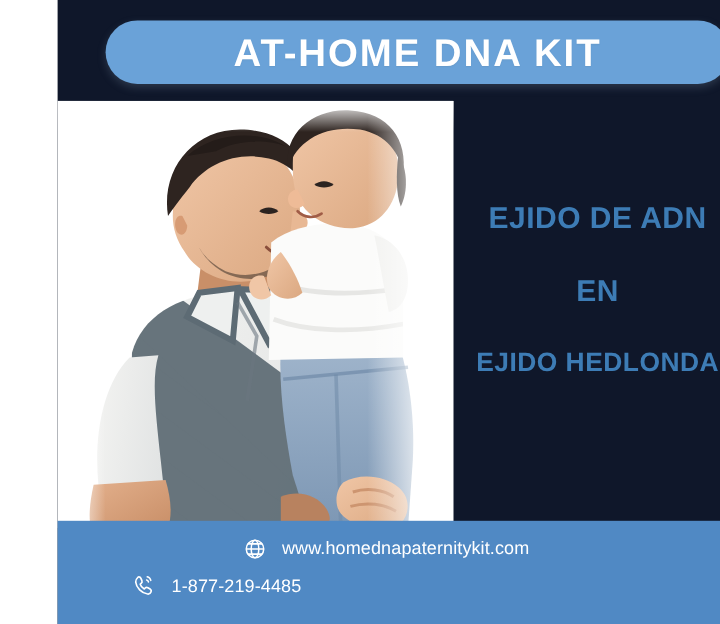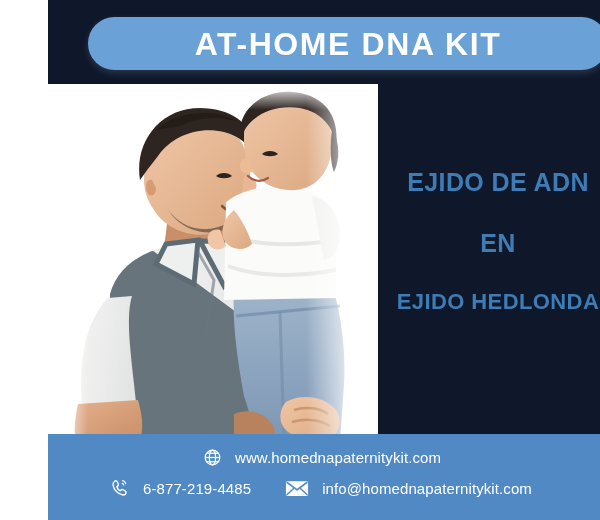--- a/index.html
+++ b/index.html
@@ -280,30 +280,20 @@
         <span class="ficon">
           <svg width="20" height="20" viewBox="0 0 24 24">
             <path d="M6.2 3.4 C7.4 3.1 8.4 3.7 8.9 4.8 L9.9 7.1 C10.3 8.1 10 9.1 9.2 9.7 L8.2 10.5
                      C8.6 12.1 10.4 14.4 12.3 15.4 L13.2 14.4 C13.9 13.7 15 13.6 15.9 14.1
                      L18.1 15.4 C19.1 16 19.5 17.1 19.1 18.2 C18.6 19.6 17.2 20.6 15.6 20.4
                      C9.7 19.6 4.3 14.2 3.7 8.4 C3.5 6.6 4.6 4.9 6.2 3.4 Z" fill="none" stroke="#ffffff" stroke-width="1.7" stroke-linejoin="round"></path>
             <path d="M15.2 3.2 C17 3.6 18.4 5 18.8 6.8" fill="none" stroke="#ffffff" stroke-width="1.5" stroke-linecap="round"></path>
             <path d="M14.6 6.4 C15.6 6.7 16.3 7.4 16.5 8.4" fill="none" stroke="#ffffff" stroke-width="1.5" stroke-linecap="round"></path>
           </svg>
         </span>
-        <span class="label">6-877-219-4485</span>
+        <span class="label">1-877-219-4485</span>
       </div>
 
-      <div class="fitem">
-        <span class="ficon">
-          <svg width="24" height="19" viewBox="0 0 26 19">
-            <rect x="1" y="1.6" width="24" height="16" rx="1.6" fill="#ffffff"></rect>
-            <path d="M1.8 2.6 L13 11 L24.2 2.6" fill="none" stroke="#5089c4" stroke-width="2" stroke-linejoin="round"></path>
-            <path d="M1.8 16.6 L9.6 9.2 M24.2 16.6 L16.4 9.2" fill="none" stroke="#5089c4" stroke-width="1.6"></path>
-          </svg>
-        </span>
-        <span class="label">info@homednapaternitykit.com</span>
-      </div>
     </div>
 
   </div>
 
 </div>
 
 </body></html>

